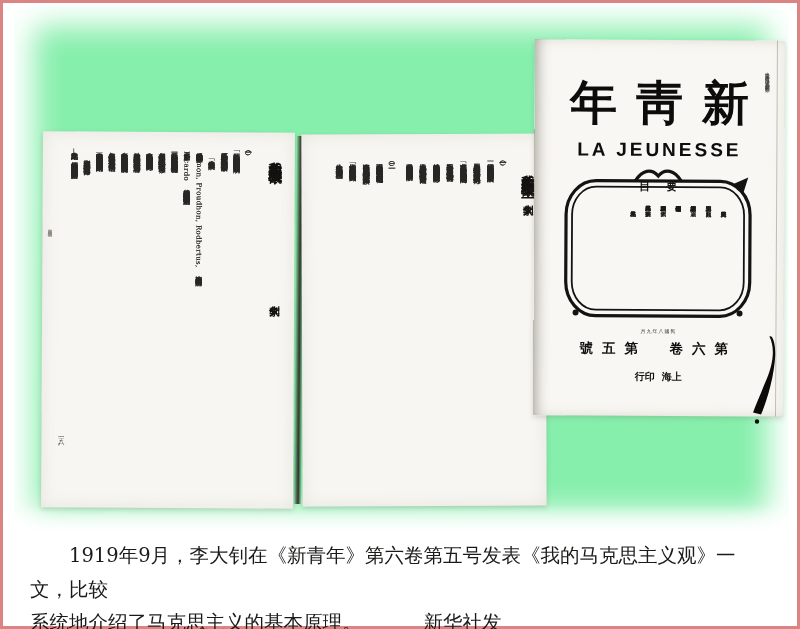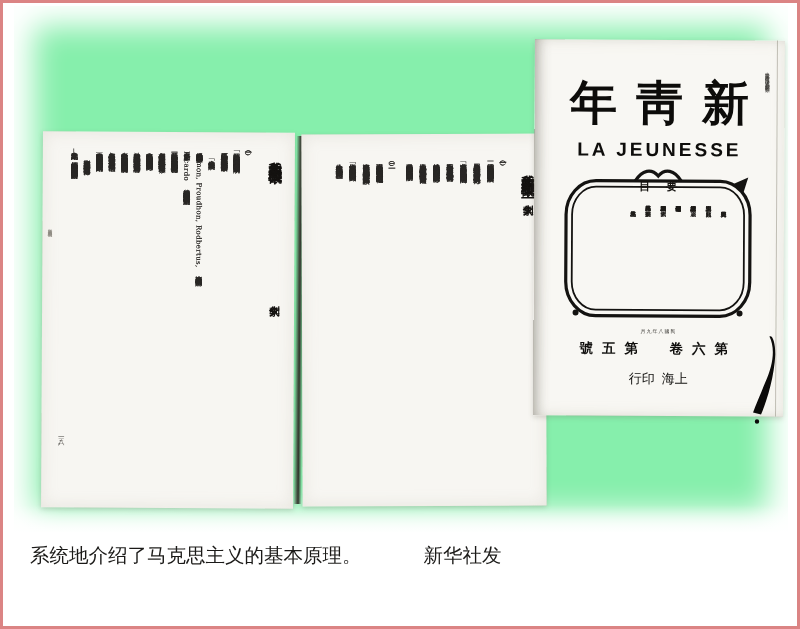--- a/index.html
+++ b/index.html
@@ -59,21 +59,21 @@
          font-size:11px;letter-spacing:16px;text-indent:16px;color:#151310;}
   .toc-cols{left:28px;right:30px;top:33px;bottom:24px;font-size:5.6px;line-height:1.18;color:#1d1b18;}
   .toc-cols .vcol{margin-left:8.5px;height:100%;}
 
   .dateline{position:absolute;top:288px;left:0;right:0;text-align:center;font-size:5px;
          letter-spacing:1px;color:#3a3834;}
   .volume{position:absolute;top:300px;left:0;right:0;text-align:center;font-weight:800;
          font-size:13.5px;letter-spacing:9px;color:#100f0d;}
   .publisher{position:absolute;top:330px;left:0;right:0;display:flex;justify-content:center;
          align-items:center;gap:7px;color:#100f0d;}
-  .pub-sm{font-size:13px;font-weight:400;}
+  .pub-sm{font-size:10px;font-weight:700;}
   .pub-main{font-size:15px;font-weight:800;letter-spacing:10px;text-indent:10px;}
 
   .ink-blob{position:absolute;right:6px;bottom:-10px;width:30px;height:92px;}
 
   
   .caption{position:absolute;left:30px;right:50px;top:539px;font-size:19.5px;line-height:33.5px;
          color:#1b1a18;font-family:"DejaVu Serif",serif;}
   .caption .line1{text-indent:2em;}
   .credit{margin-left:62px;}
 </style>
@@ -169,14 +169,15 @@
 
     <svg class="ink-blob" viewBox="0 0 30 92">
       <path d="M22 2 C28 14 26 30 18 48 C14 58 9 70 6 78 L14 80 C20 66 27 42 28 20 C28 8 25 0 22 2 Z" fill="#0b0a09"></path>
       <circle cx="10" cy="87" r="2.2" fill="#0b0a09"></circle>
     </svg>
     <div class="cover-edge"></div>
   </div>
 </div>
 
 <div class="caption">
+  <div class="line1">1919年9月，李大钊在《新青年》第六卷第五号发表《我的马克思主义观》一文，比较</div>
   <div><span>系统地介绍了马克思主义的基本原理。</span><span class="credit">新华社发</span></div>
 </div>
 
 </body></html>

